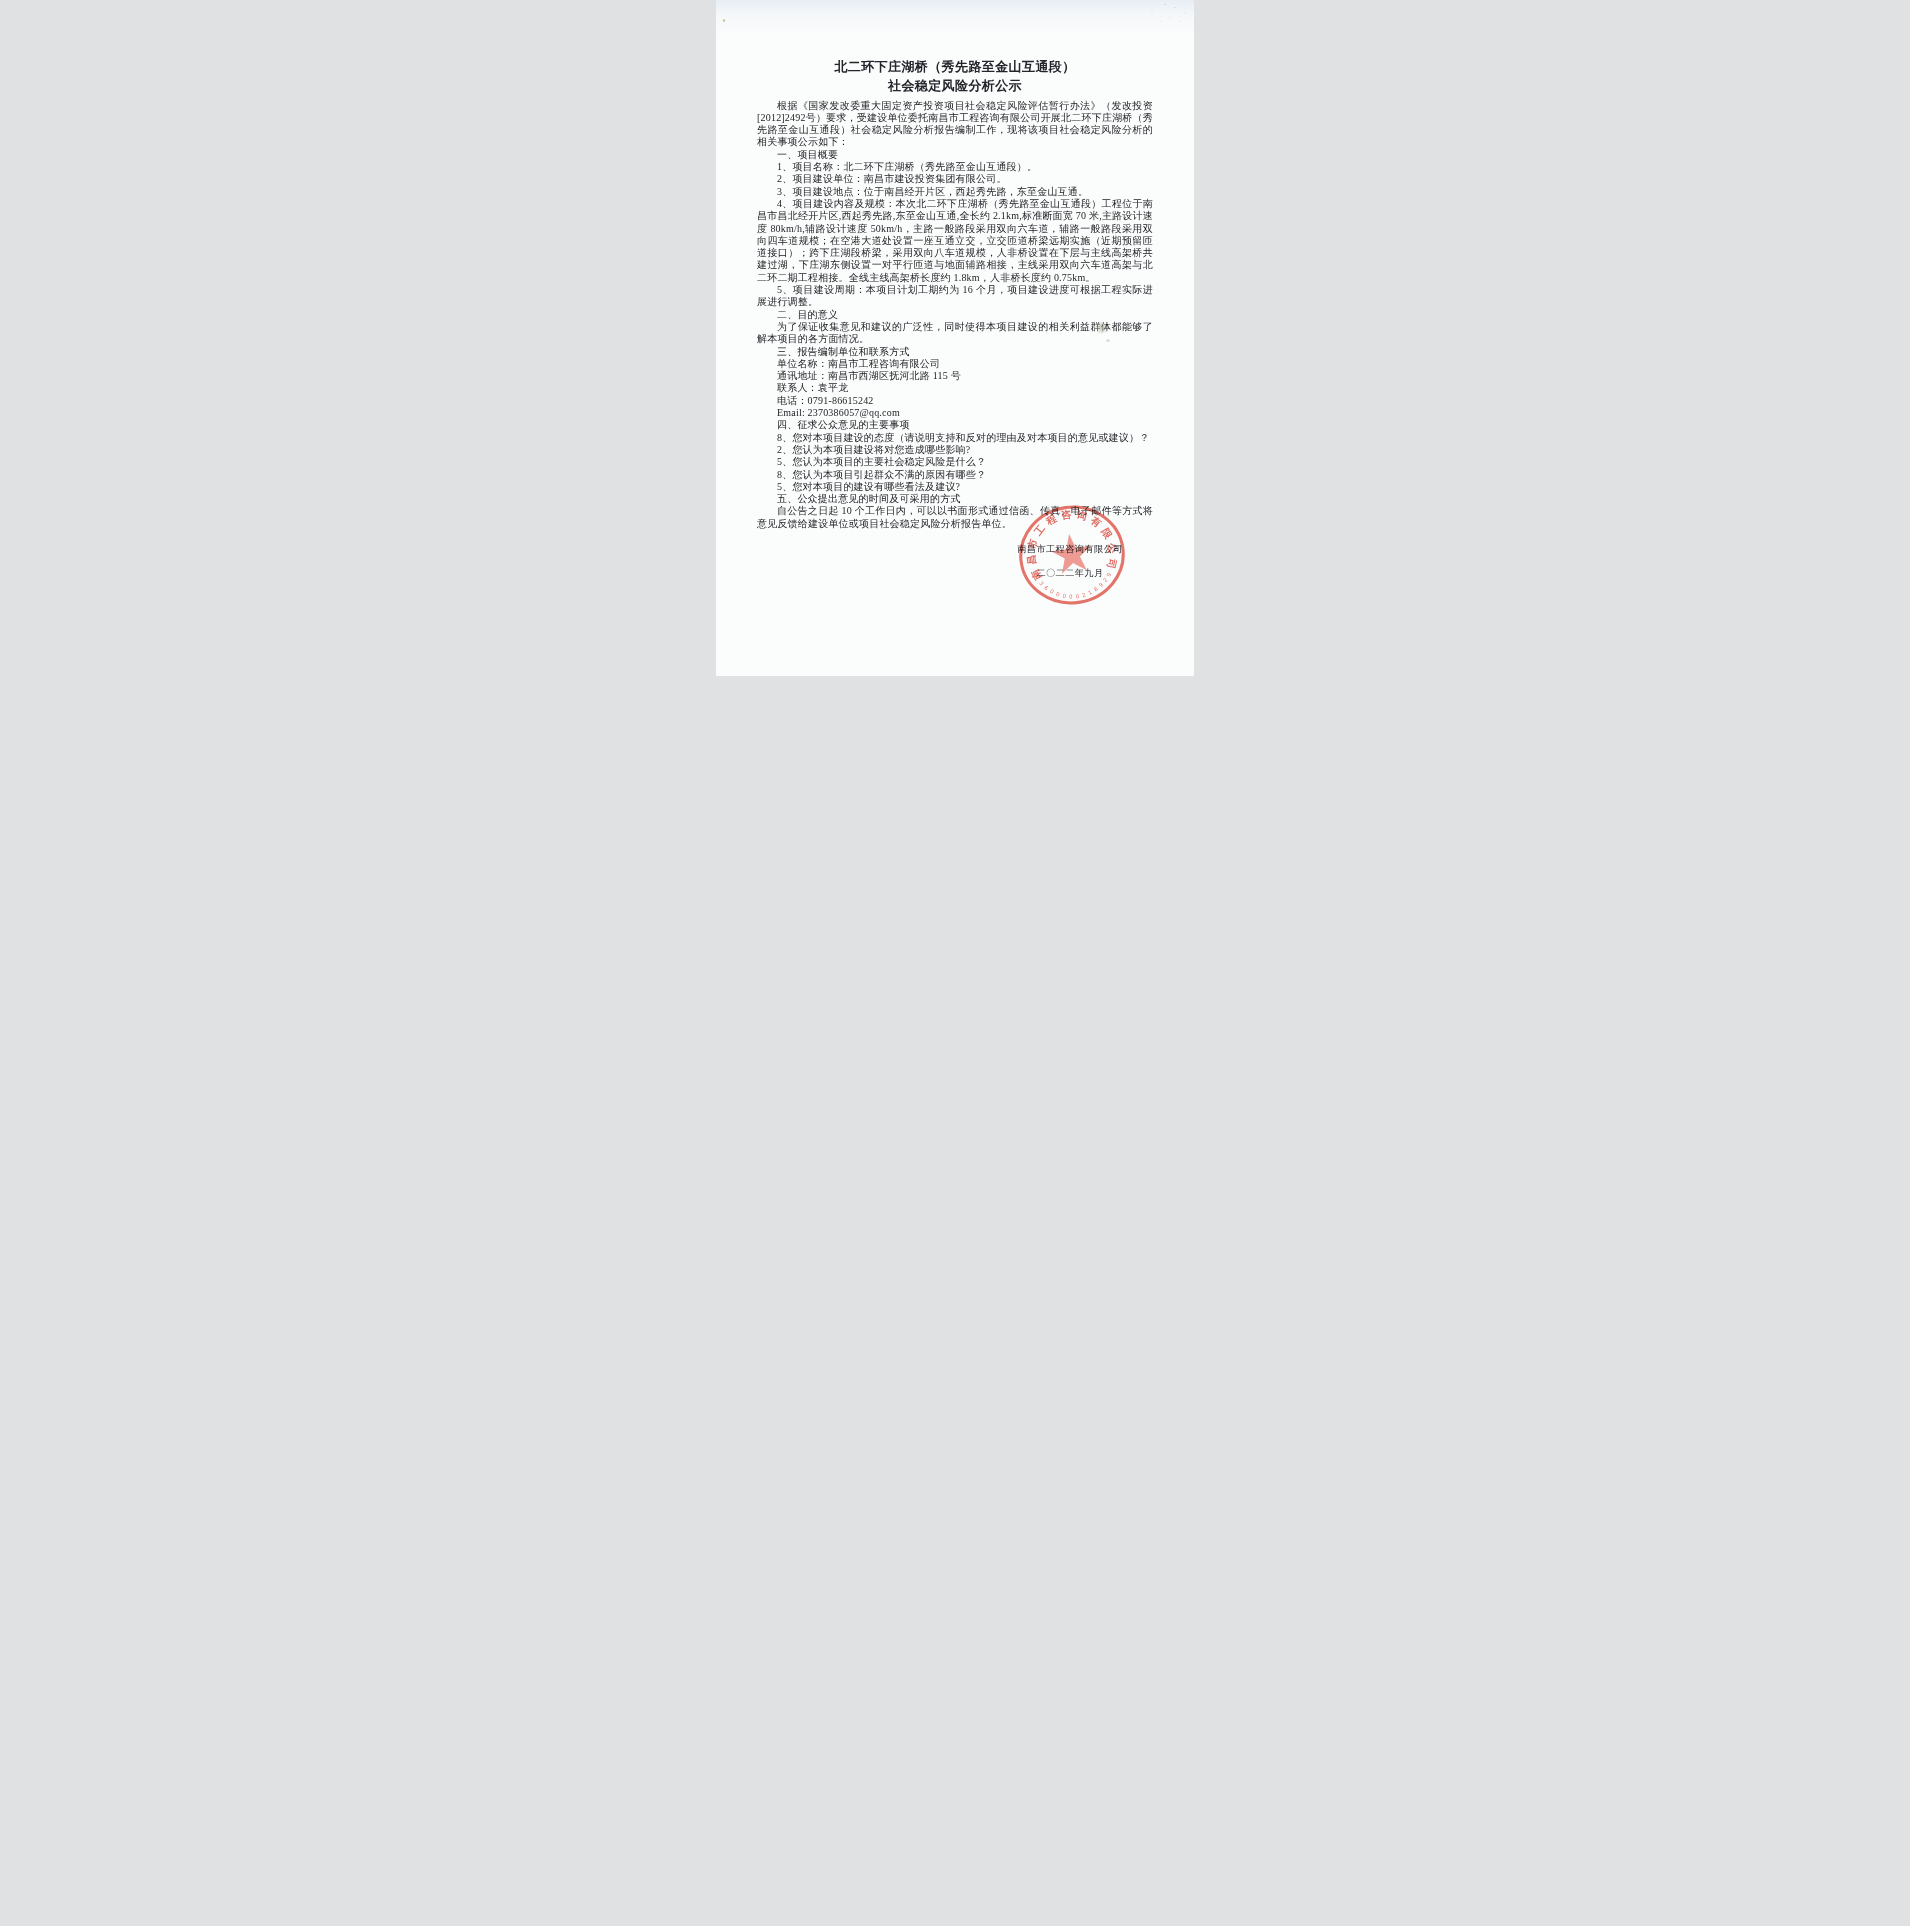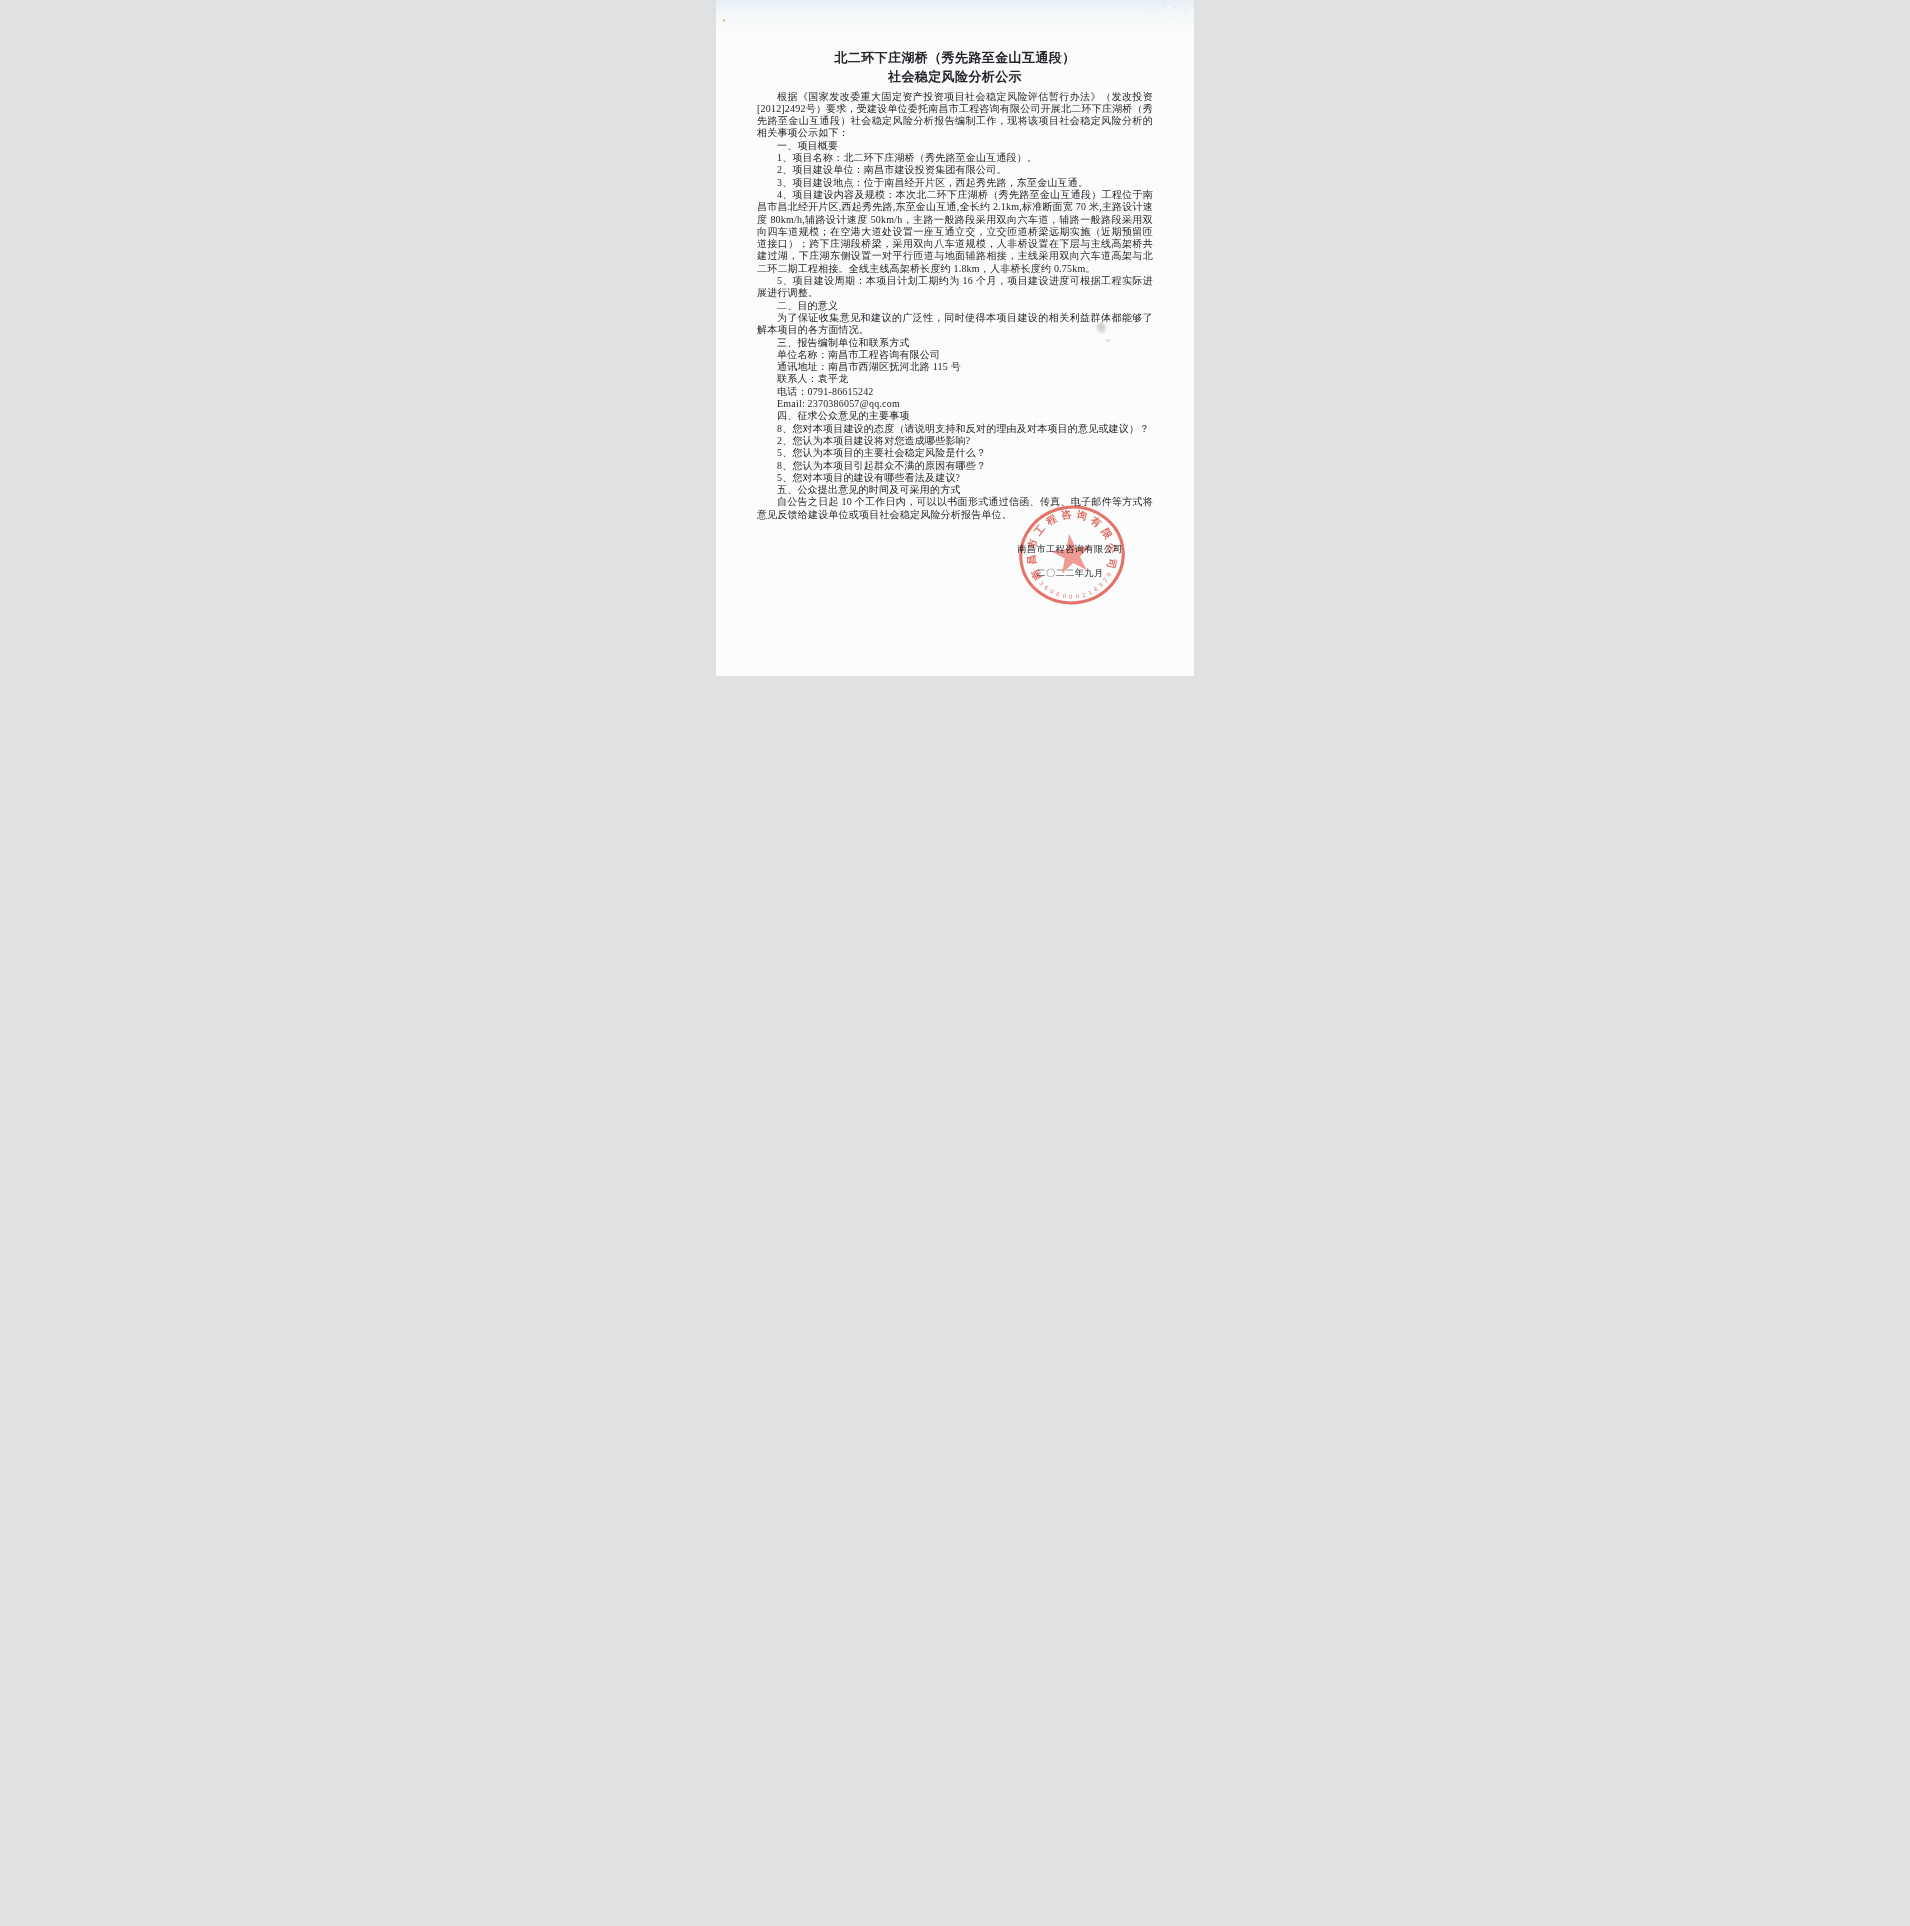--- a/index.html
+++ b/index.html
@@ -45,21 +45,21 @@
     transform:rotate(-14deg);
     filter:blur(0.4px);
     pointer-events:none;
   }
   .smudge-b {
     position:absolute; left:390px; top:339px; width:3.9px; height:3.1px;
     background:rgba(152,157,132,.30); border-radius:50%;
     filter:blur(0.4px); pointer-events:none;
   }
 
-  .content { position:relative; padding:0 41px; }
+  .content { position:relative; padding:9px 41px; }
   .title-block {
     padding-top:48px; margin-bottom:4.6px;
     text-align:center;
     font-weight:700; font-size:13px; line-height:19px;
     letter-spacing:0.4px; color:#24252b;
   }
   p.para, p.heading {
     margin:0;
     font-size:10px; line-height:12.3px;
     letter-spacing:0.2px;

